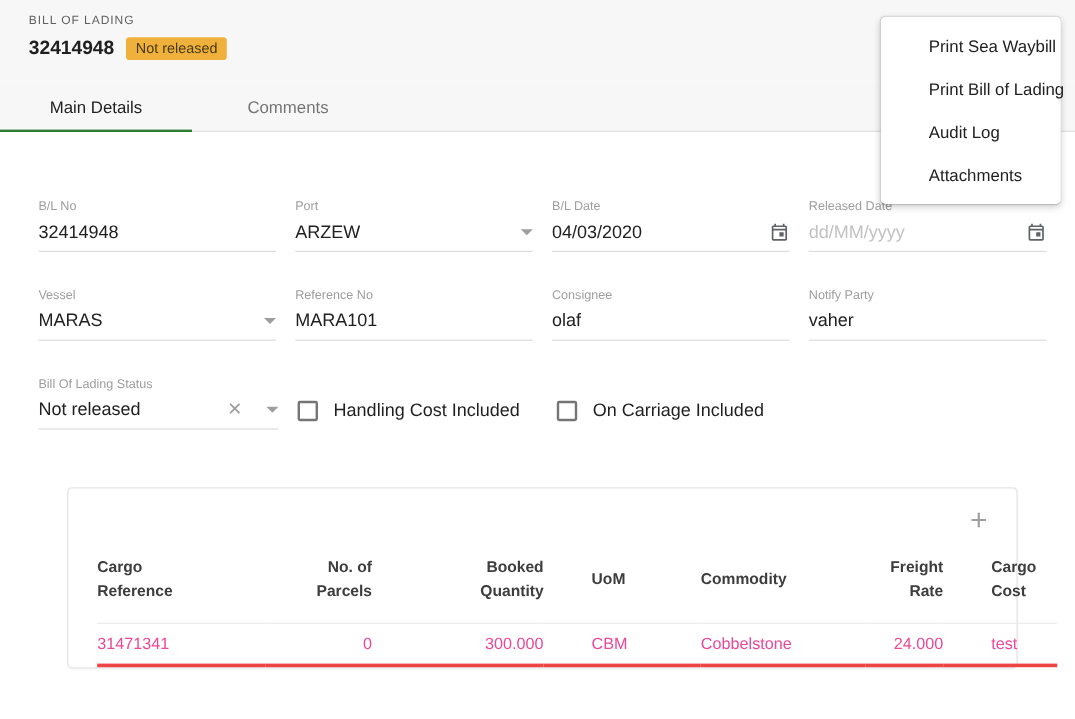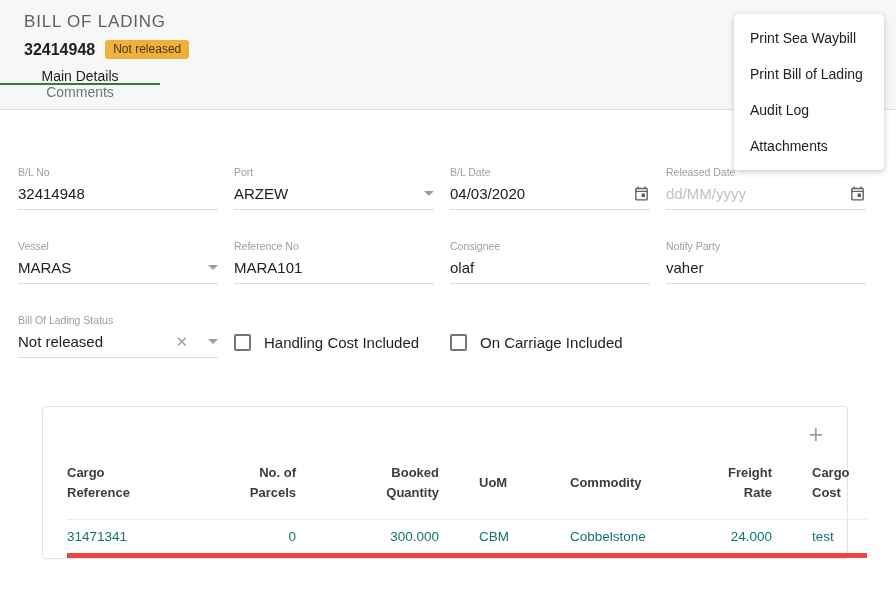--- a/index.html
+++ b/index.html
@@ -6,40 +6,40 @@
   html,body { width:896px; height:599px; }
   body {
     font-family:"Liberation Sans", sans-serif;
     background:#ffffff;
     position:relative;
     overflow:hidden;
     color:#212121;
   }
   
   .topbar { background:#f7f7f7; padding:12px 24px 0 24px; height:68px; }
-  .page-title { font-size:17px; color:#616161; letter-spacing:.8px; }
+  .page-title { font-size:10px; color:#616161; letter-spacing:.8px; }
   .number-row { display:flex; align-items:center; gap:10px; margin-top:8px; }
   .bl-number { font-size:16px; font-weight:bold; color:#1f1f1f; }
   .badge {
     background:var(--badge-bg,#f0b13c); color:#463a12;
     font-size:12px; padding:3px 8px; border-radius:3px; line-height:1.1;
   }
   
-  .tabbar { background:#f7f7f7; display:flex; height:42px; border-bottom:1px solid #e0e0e0;flex-direction:column; }
+  .tabbar { background:#f7f7f7; display:flex; height:42px; border-bottom:1px solid #e0e0e0; }
   .tab {
     width:160px; display:flex; align-items:center; justify-content:center;
     font-size:14px; color:#757575; cursor:pointer; position:relative;
   }
   .tab.active { color:#212121; }
   .tab.active::after {
     content:""; position:absolute; left:0; right:0; bottom:-1px; height:2px;
     background:var(--accent,#2e7d32);
   }
   
-  .content { padding:56px 24px 0 18px; background:#fff; }
+  .content { padding:56px 24px 0 32px; background:#fff; }
   .form-row { display:flex; gap:16px; margin-bottom:30px; }
   .field { width:200px; }
   .field .flabel { display:block; font-size:10.5px; color:#9e9e9e; margin-bottom:7px; }
   .control {
     display:flex; align-items:center; border-bottom:1px solid #dcdcdc;
     padding-bottom:7px; min-height:24px;
   }
   .control input {
     border:none; outline:none; background:transparent; width:100%;
     font-family:inherit; font-size:15px; color:#212121; padding:0;
@@ -64,36 +64,36 @@
     margin:48px 24px 0 24px; background:#fff;
     border:1px solid #e3e3e3; border-radius:4px;
     box-shadow:0 1px 2px rgba(0,0,0,.04);
     padding:14px 24px 0 24px;
   }
   .card-toolbar { display:flex; justify-content:flex-end; height:26px; }
   .add-btn { background:none; border:none; color:#9e9e9e; font-size:25px; line-height:22px; cursor:pointer; }
   table { width:100%; border-collapse:collapse; margin-top:6px; table-layout:fixed; }
   th { font-weight:bold; font-size:13px; color:#3d3d3d; padding:10px 0 16px 0; vertical-align:middle; }
   td {
-    font-size:13.5px; color:#0f766e; padding:9px 0;
-    border-top:1px solid #ececec; border-bottom:5px solid #ef4444;
+    font-size:13.5px; color:#ec4899; padding:9px 0;
+    border-top:1px solid #ececec; border-bottom:3px solid #ef4444;
     overflow:hidden; white-space:nowrap;
   }
   .num { text-align:right; }
   .txt { text-align:left; }
   .pad-l { padding-left:40px; }
   .th-line { line-height:1.55; }
   
   .menu {
     position:absolute; top:14px; right:12px; width:150px;
     background:#fff; border-radius:4px;
     box-shadow:0 2px 6px rgba(0,0,0,.2), 0 0 1px rgba(0,0,0,.15);
     padding:6px 0; z-index:10;
   }
-  .menu-item { font-size:14px; color:#212121; padding:10px 16px; cursor:pointer; white-space:nowrap; }
+  .menu-item { font-size:14px; color:#212121; padding:10px 16px; cursor:pointer; white-space:nowrap;margin-left:24px; }
 </style>
 </head>
 <body>
 
 <div class="app">
 
   <header class="topbar">
     <div class="page-title">BILL OF LADING</div>
     <div class="number-row">
       <span class="bl-number">32414948</span>

